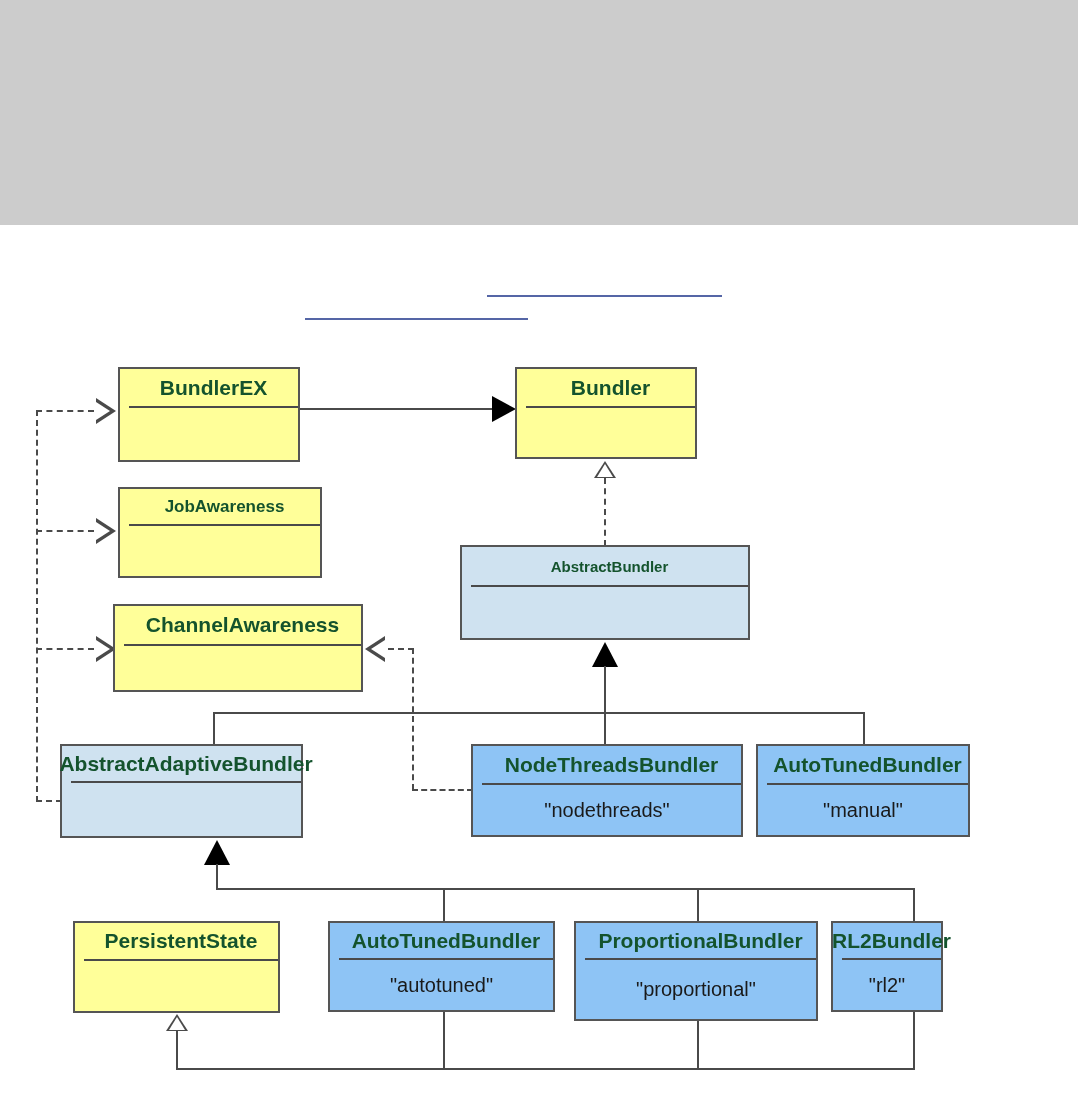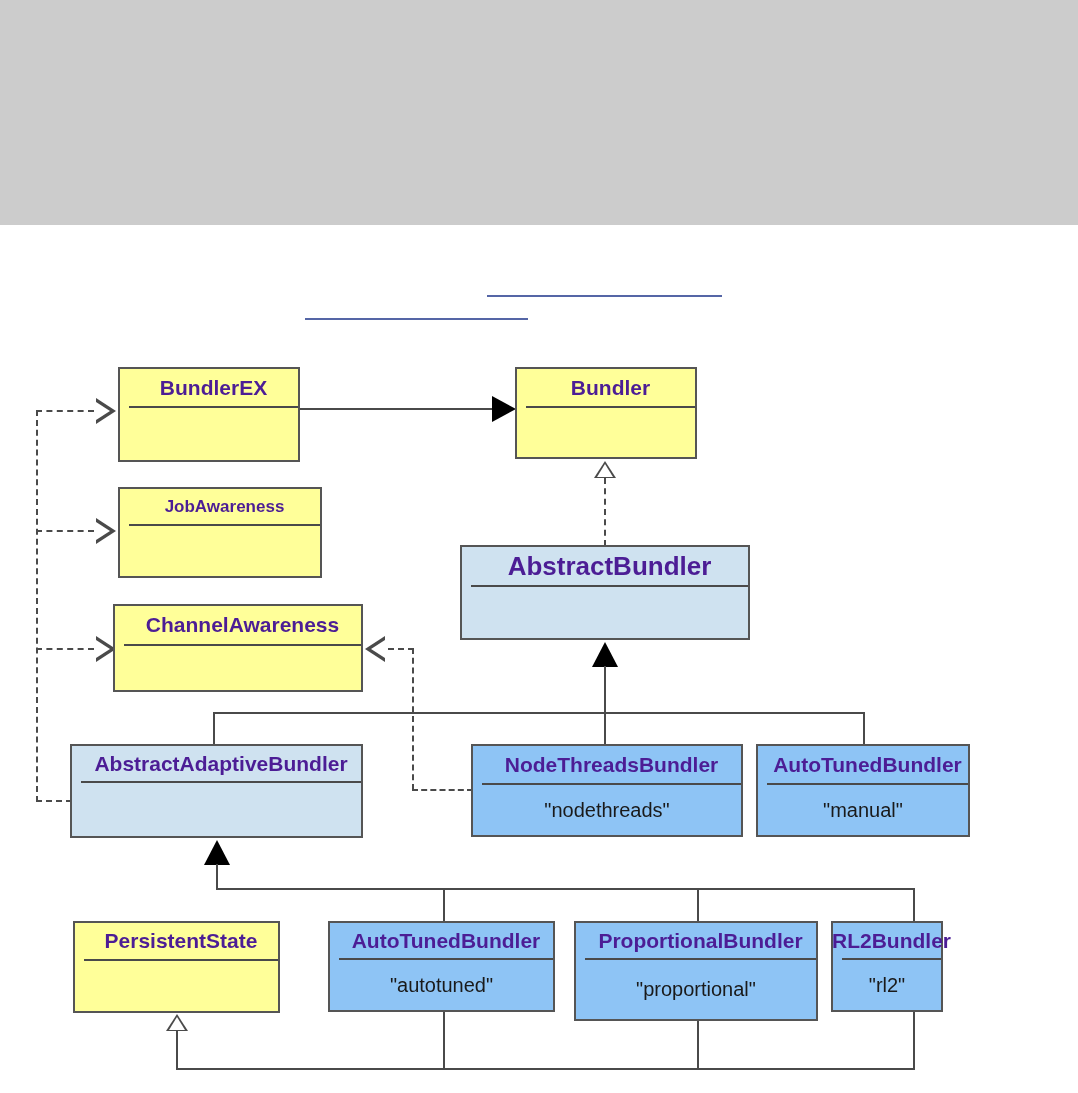--- a/index.html
+++ b/index.html
@@ -7,21 +7,21 @@
        font-family:"Liberation Sans",sans-serif;}
 
   #banner{position:absolute;left:0;top:0;width:1078px;height:225px;background:#cccccc;}
 
   .rule{position:absolute;height:0;border-top:2px solid #5566a6;}
 
   
   .cls{position:absolute;box-sizing:border-box;border:2px solid #555555;
        display:flex;flex-direction:column;}
   .cls .name{box-sizing:border-box;display:flex;align-items:center;
-       justify-content:center;font-weight:bold;color:#4c1d95;
+       justify-content:center;font-weight:bold;color:#14532d;
        border-bottom:2px solid #4a4a4a;letter-spacing:0px;white-space:nowrap;margin-left:9px;}
   .cls .body{box-sizing:border-box;flex:1;display:flex;align-items:center;
        justify-content:center;color:#1a1a1a;white-space:nowrap;}
 
   .iface{background:#ffff99;}
   .iface .name{background:#ffff99;}
   .iface .body{background:#ffff99;}
 
   .abst{background:#cfe2f0;}
   .abst .name{background:#cfe2f0;}
@@ -148,26 +148,26 @@
 </div>
 
 
 <div class="cls iface" style="left:113px;top:604px;width:250px;height:88px;">
   <div class="name" style="height:40px;font-size:21px;">ChannelAwareness</div>
   <div class="body" style="font-size:19px;"></div>
 </div>
 
 
 <div class="cls abst" style="left:460px;top:545px;width:290px;height:95px;">
-  <div class="name" style="height:40px;font-size:26px;">AbstractBundler</div>
-  <div class="body" style="font-size:19px;"></div>
-</div>
-
-
-<div class="cls abst" style="left:70px;top:744px;width:293px;height:94px;">
+  <div class="name" style="height:40px;font-size:15px;">AbstractBundler</div>
+  <div class="body" style="font-size:19px;"></div>
+</div>
+
+
+<div class="cls abst" style="left:60px;top:744px;width:243px;height:94px;">
   <div class="name" style="height:37px;font-size:21px;">AbstractAdaptiveBundler</div>
   <div class="body" style="font-size:19px;"></div>
 </div>
 
 
 <div class="cls conc" style="left:471px;top:744px;width:272px;height:93px;">
   <div class="name" style="height:39px;font-size:21px;">NodeThreadsBundler</div>
   <div class="body" style="font-size:20px;">"nodethreads"</div>
 </div>
 

